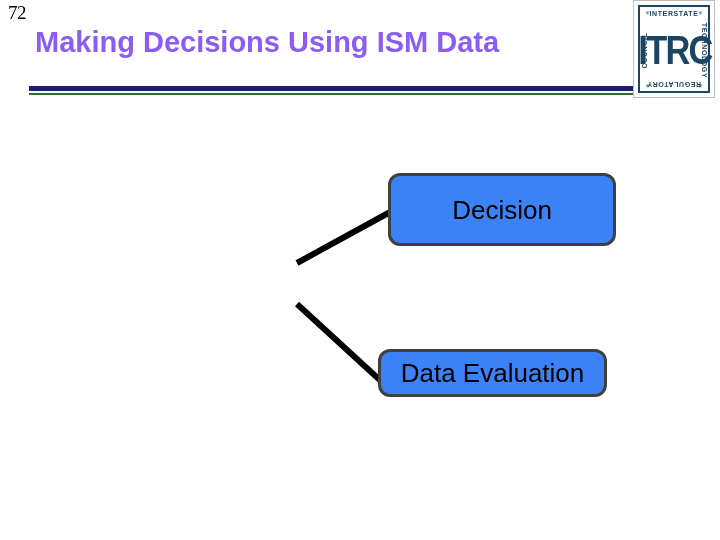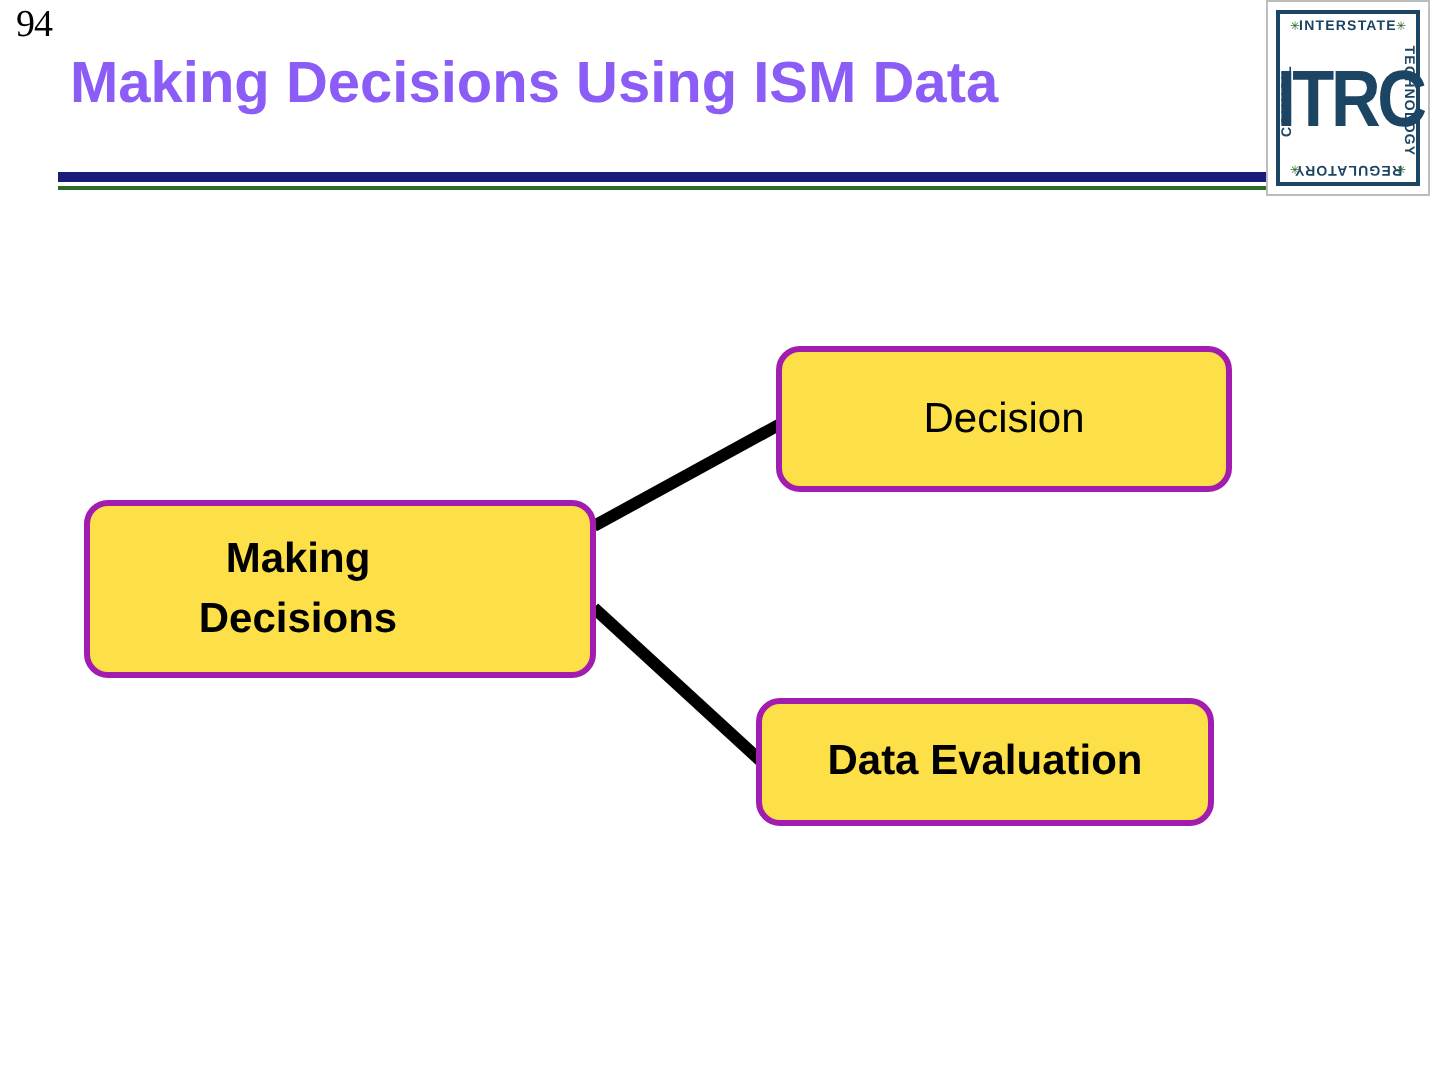--- a/index.html
+++ b/index.html
@@ -146,30 +146,30 @@
   #connectors {
     position: absolute;
     left: 0;
     top: 0;
     width: 720px;
     height: 540px;
     pointer-events: none;
   }
   .node {
     position: absolute;
-    background: #fde047;
-    border: 3px solid #a21caf;
+    background: #3b82f6;
+    border: 3px solid #404040;
     border-radius: 12px;
     box-sizing: border-box;
     display: flex;
     align-items: center;
     justify-content: center;
     text-align: center;
     color: #000000;
-    font-size: 21px;
+    font-size: 26px;
     line-height: 30px;
   }
   #node-making-decisions {
     left: 42px;
     top: 250px;
     width: 256px;
     height: 89px;
     font-weight: bold;
     justify-content: center;
     padding-right: 42px;
@@ -178,30 +178,30 @@
     left: 388px;
     top: 173px;
     width: 228px;
     height: 73px;
     font-weight: normal;
   }
   #node-data-evaluation {
     left: 378px;
     top: 349px;
     width: 229px;
-    height: 64px;
-    font-weight: bold;
+    height: 48px;
+    font-weight: normal;
   }
 </style>
 </head>
 <body>
 
 <div id="slide">
 
-  <div id="slide-number">94</div>
+  <div id="slide-number">72</div>
 
   <div id="slide-title">Making Decisions Using ISM Data</div>
 
   <div class="rule-navy"></div>
   <div class="rule-green"></div>
 
   <div id="itrc-logo">
     <div class="ring"></div>
 
     <div class="logo-word top">INTERSTATE</div>
@@ -217,26 +217,20 @@
     <div id="itrc-center">ITRC</div>
   </div>
 
   <div id="diagram">
 
     <svg id="connectors" viewBox="0 0 720 540" width="720" height="540">
       <line x1="297" y1="263" x2="392" y2="211" stroke="#000000" stroke-width="6"></line>
       <line x1="297" y1="304" x2="382" y2="382" stroke="#000000" stroke-width="6"></line>
     </svg>
 
-    <div class="node" id="node-making-decisions">
-      <span>
-        <span>Making</span><br>
-        <span>Decisions</span>
-      </span>
-    </div>
 
     <div class="node" id="node-decision-mechanisms">
       <span>
         <span>Decision</span><br>
       </span>
     </div>
 
     <div class="node" id="node-data-evaluation">
       <span>Data Evaluation</span>
     </div>

